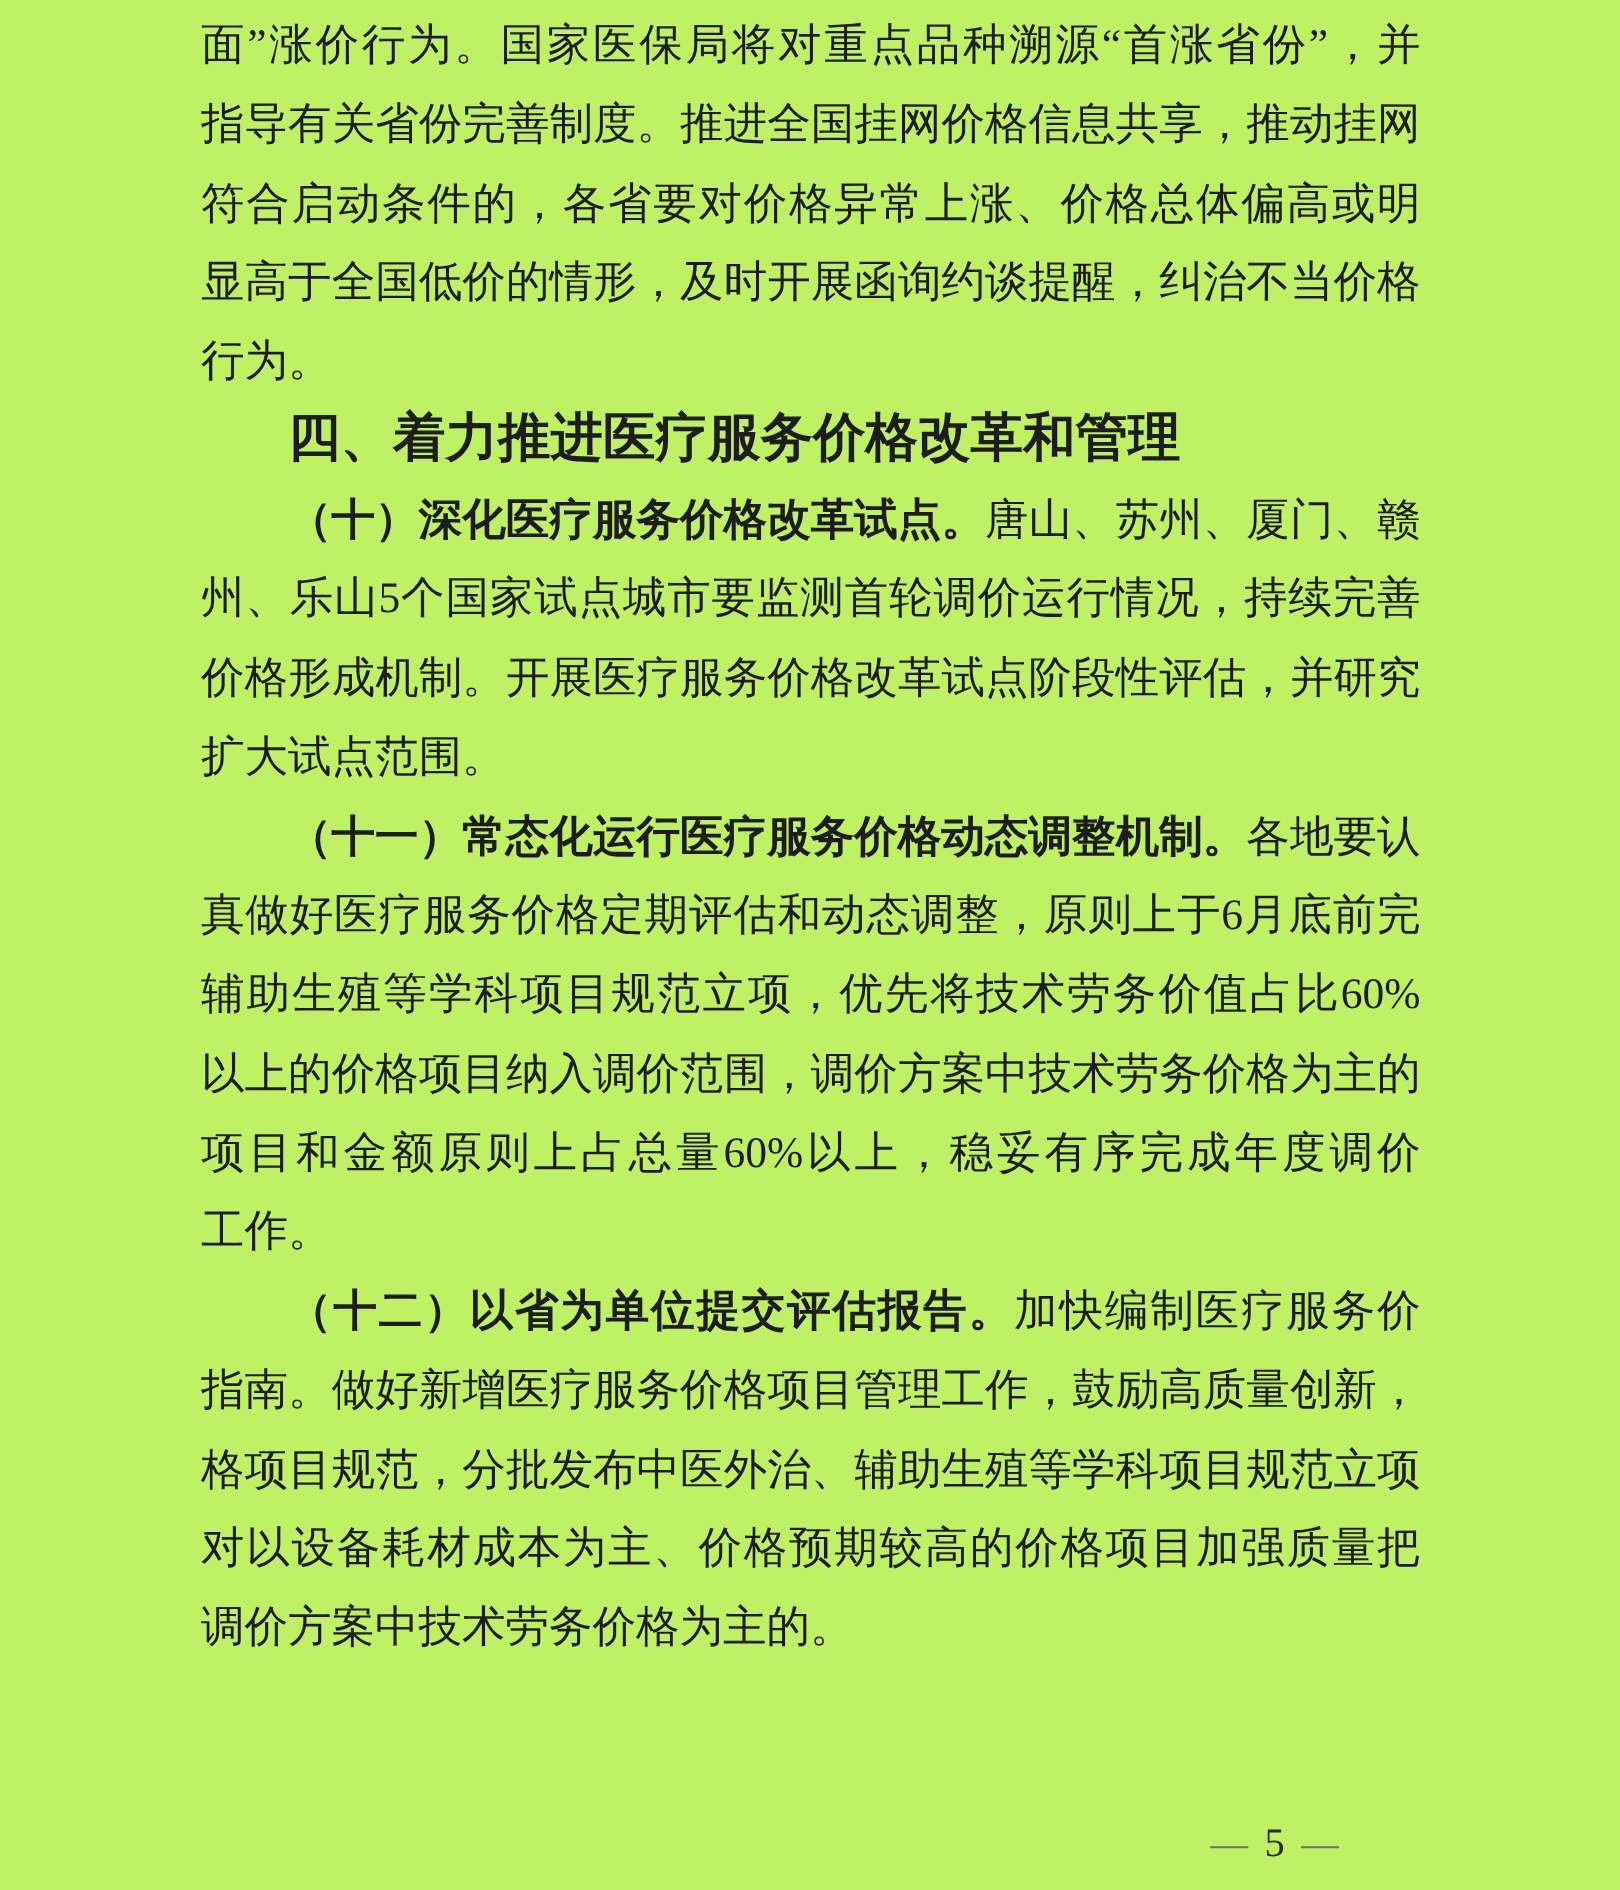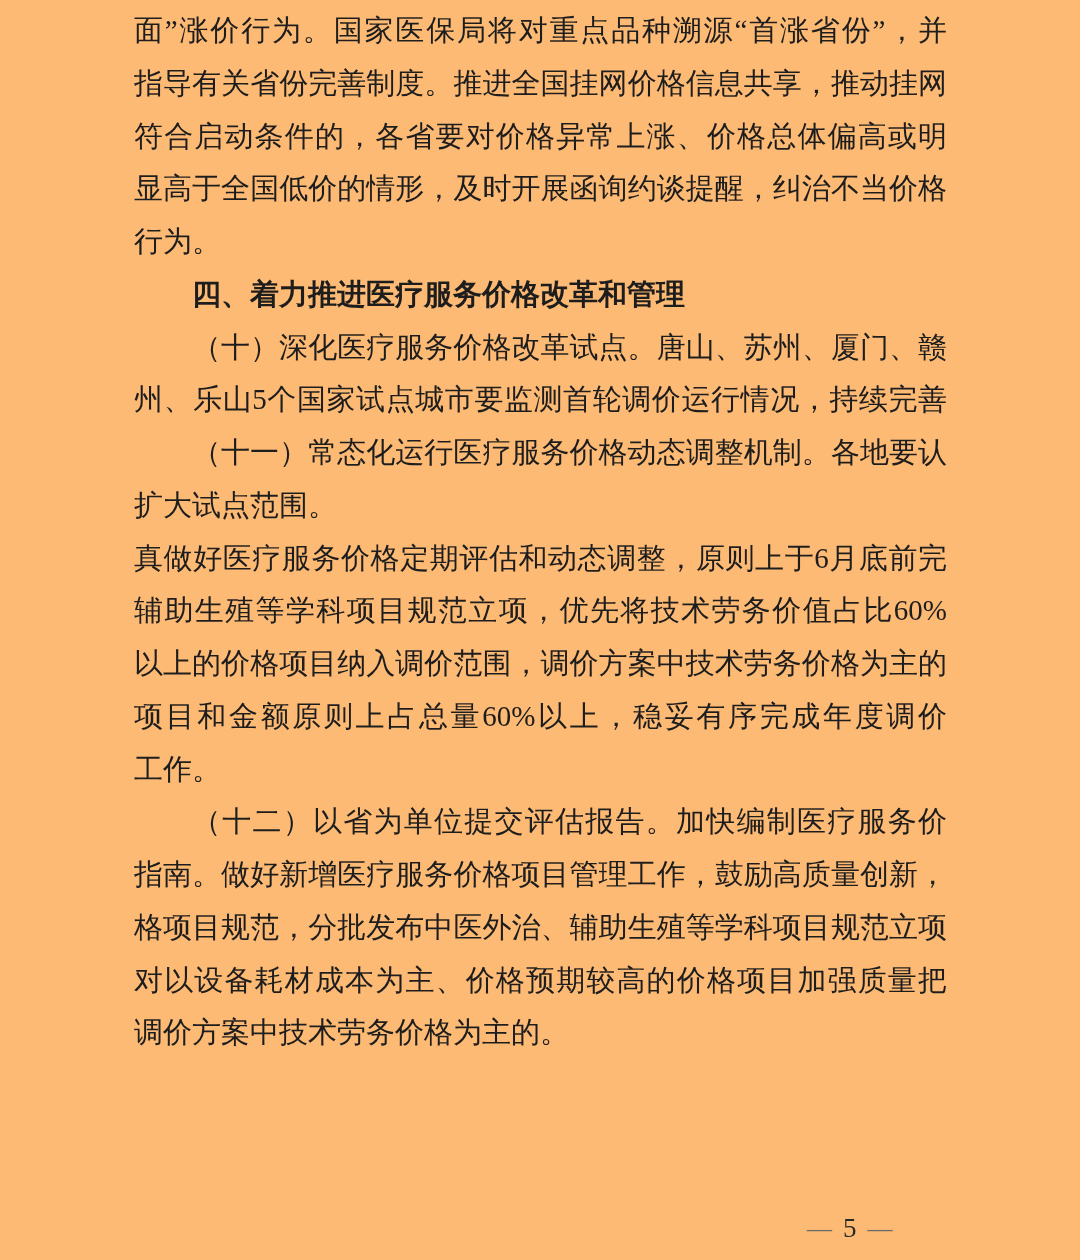--- a/index.html
+++ b/index.html
@@ -4,21 +4,21 @@
 <style>
   html, body {
     margin: 0;
     padding: 0;
     background: #ffffff;
   }
   .page {
     position: relative;
     width: 1080px;
     height: 1260px;
-    background: #fdba74;
+    background: #bef264;
     overflow: hidden;
     font-family: "Liberation Serif", "DejaVu Serif", serif;
     color: #1d1d1d;
   }
   .text-block {
     position: absolute;
     left: 134px;
     top: 4px;
     width: 813px;
   }
@@ -31,26 +31,26 @@
   }
   .j {
     text-align: justify;
     text-align-last: justify;
   }
   .indent {
     text-indent: 58px;
   }
   .heading {
     text-indent: 58px;
-    font-family: Liberation Sans, sans-serif;
+    font-family: Liberation Mono, monospace;
     font-weight: 700;
-    font-size: 29px;
+    font-size: 35px;
   }
   .lead {
-    font-weight: 400;
+    font-weight: 700;
   }
   .footer {
     position: absolute;
     top: 1208px;
     left: 796px;
     font-size: 27px;
     line-height: 40px;
     color: #2a2a2a;
     font-family: "Liberation Serif", "DejaVu Serif", serif;
     white-space: nowrap;
@@ -70,23 +70,24 @@
     <div class="line j"><span>面”涨价行为。国家医保局将对重点品种溯源“首涨省份”，并</span></div>
     <div class="line j"><span>指导有关省份完善制度。推进全国挂网价格信息共享，推动挂网</span></div>
     <div class="line j"><span>符合启动条件的，各省要对价格异常上涨、价格总体偏高或明</span></div>
     <div class="line j"><span>显高于全国低价的情形，及时开展函询约谈提醒，纠治不当价格</span></div>
     <div class="line"><span>行为。</span></div>
 
     <div class="line heading"><span>四、着力推进医疗服务价格改革和管理</span></div>
 
     <div class="line j indent"><span class="lead">（十）深化医疗服务价格改革试点。</span><span>唐山、苏州、厦门、赣</span></div>
     <div class="line j"><span>州、乐山5个国家试点城市要监测首轮调价运行情况，持续完善</span></div>
+    <div class="line j"><span>价格形成机制。开展医疗服务价格改革试点阶段性评估，并研究</span></div>
+    <div class="line"><span>扩大试点范围。</span></div>
+
     <div class="line j indent"><span class="lead">（十一）常态化运行医疗服务价格动态调整机制。</span><span>各地要认</span></div>
-
-    <div class="line"><span>扩大试点范围。</span></div>
     <div class="line j"><span>真做好医疗服务价格定期评估和动态调整，原则上于6月底前完</span></div>
     <div class="line j"><span>辅助生殖等学科项目规范立项，优先将技术劳务价值占比60%</span></div>
     <div class="line j"><span>以上的价格项目纳入调价范围，调价方案中技术劳务价格为主的</span></div>
     <div class="line j"><span>项目和金额原则上占总量60%以上，稳妥有序完成年度调价</span></div>
     <div class="line"><span>工作。</span></div>
 
     <div class="line j indent"><span class="lead">（十二）以省为单位提交评估报告。</span><span>加快编制医疗服务价</span></div>
     <div class="line j"><span>指南。做好新增医疗服务价格项目管理工作，鼓励高质量创新，</span></div>
     <div class="line j"><span>格项目规范，分批发布中医外治、辅助生殖等学科项目规范立项</span></div>
     <div class="line j"><span>对以设备耗材成本为主、价格预期较高的价格项目加强质量把</span></div>

